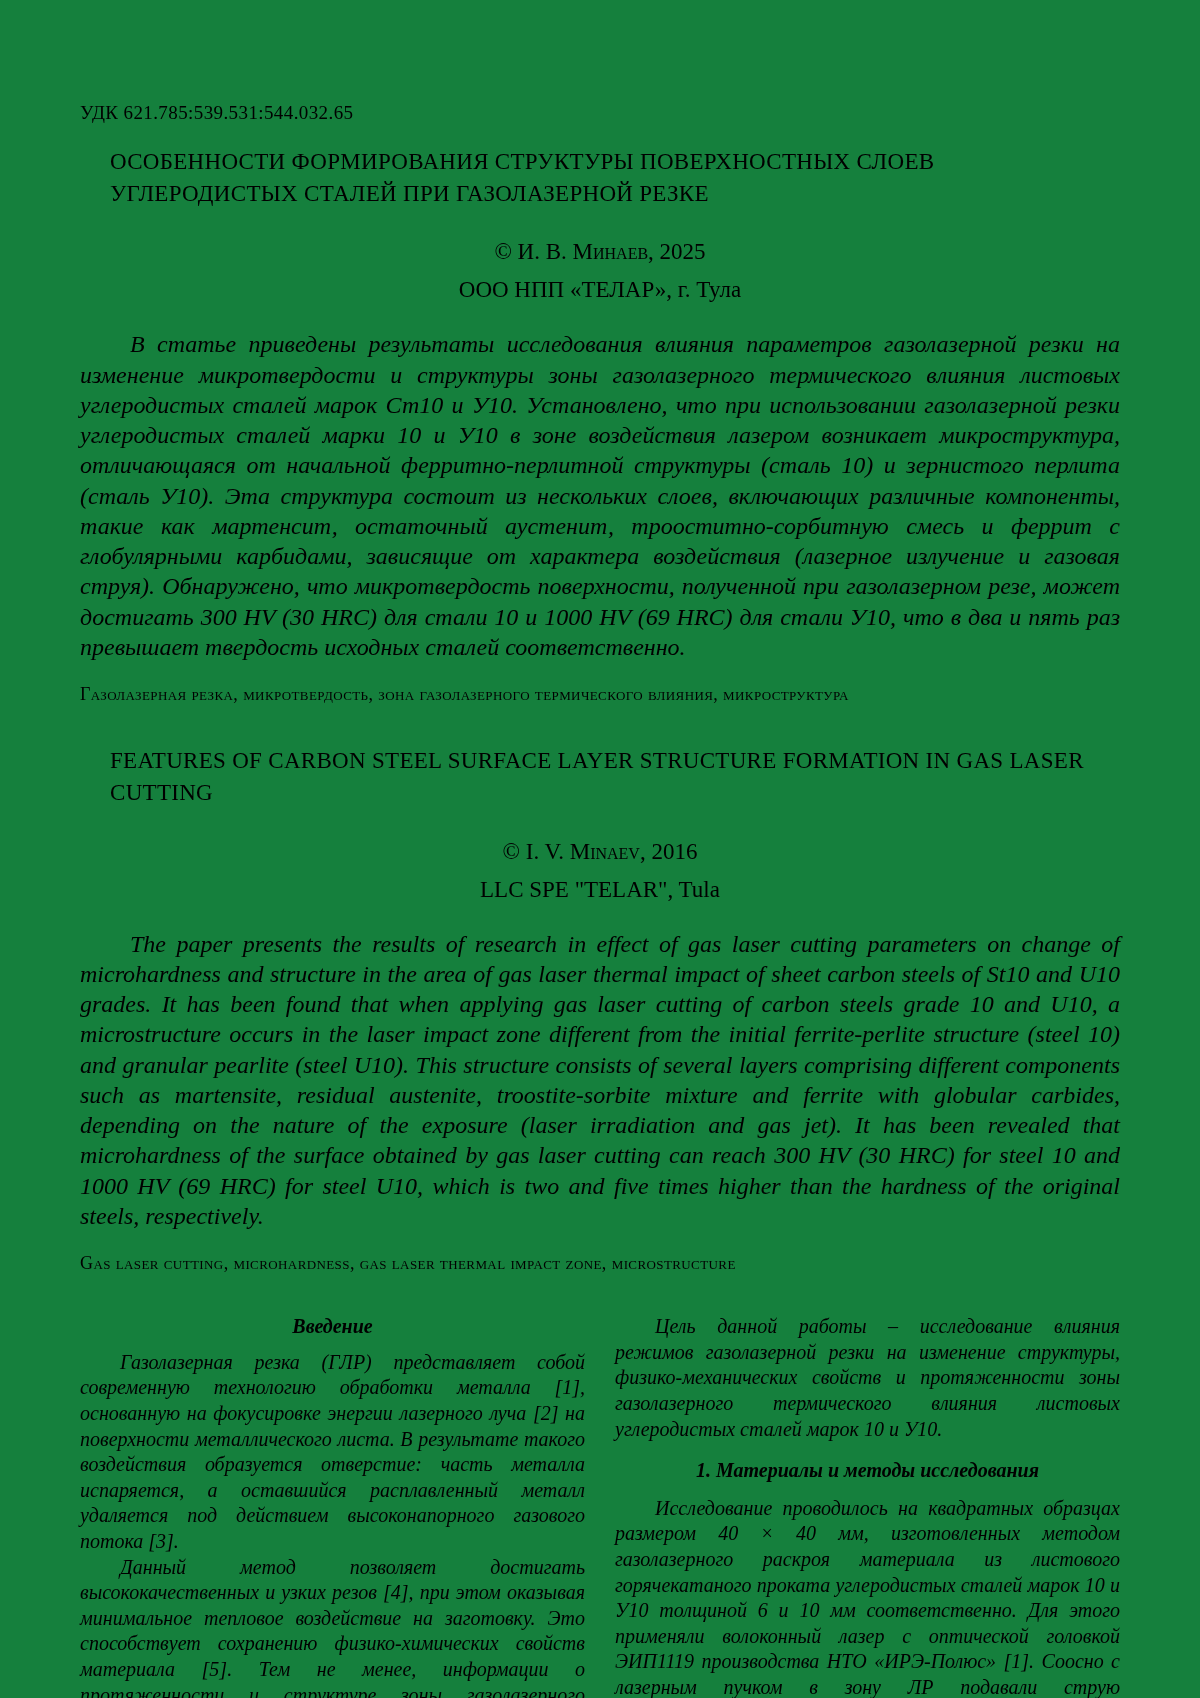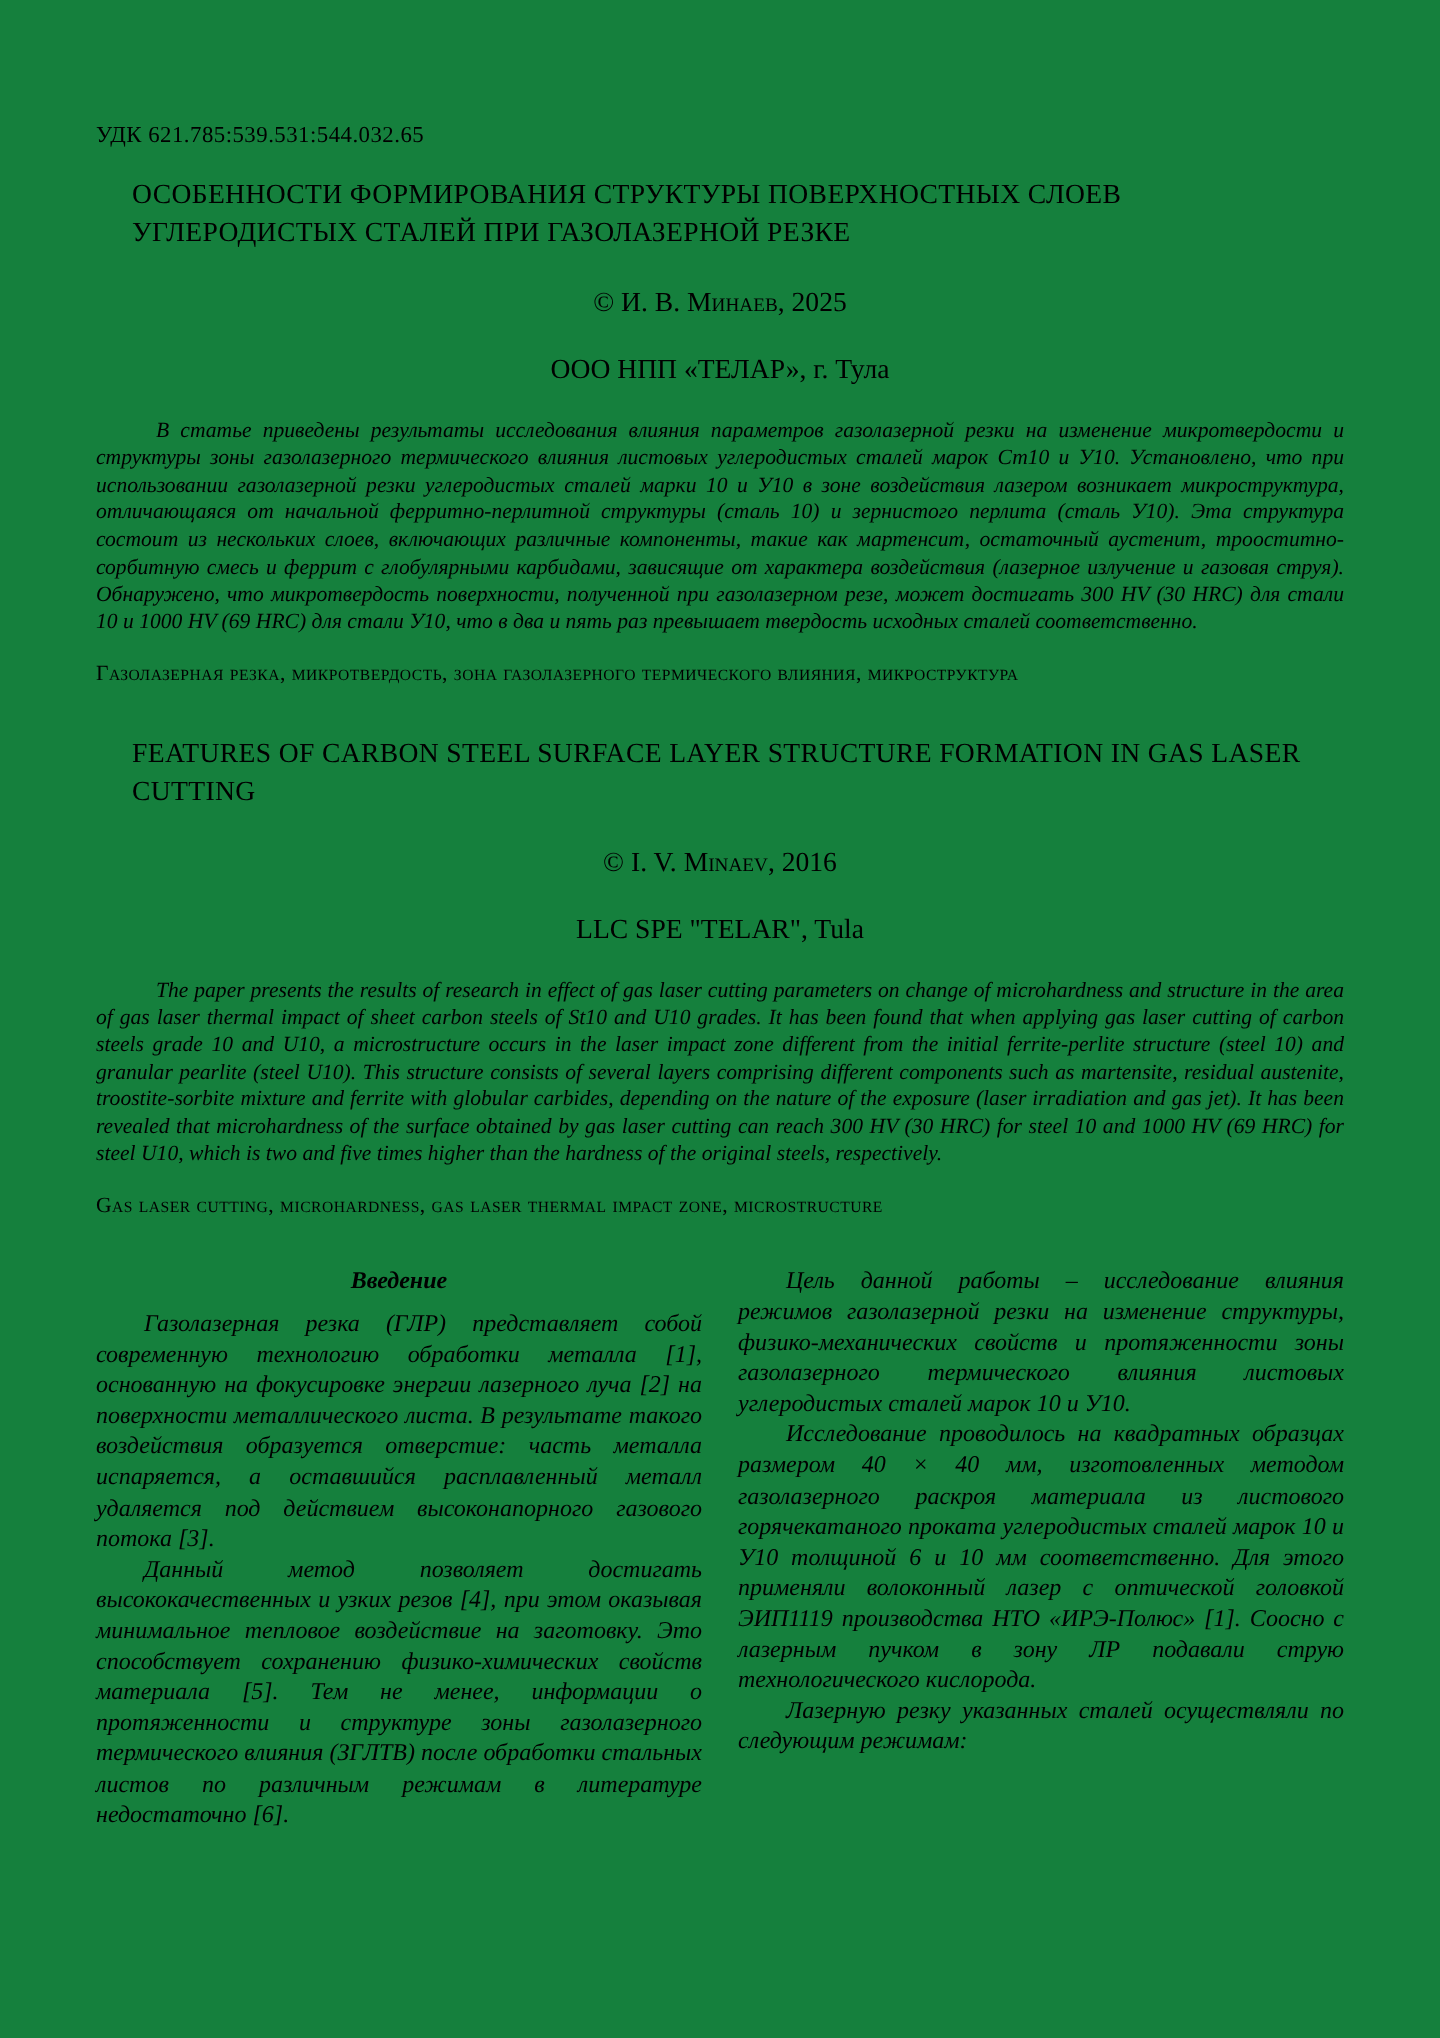--- a/index.html
+++ b/index.html
@@ -36,28 +36,28 @@
     margin-top: 38px;
   }
   .center-line {
     text-align: center;
     font-size: 23px;
   }
   .copy-line {
     margin-top: 30px;
   }
   .affil {
-    margin-top: 30px;
+    margin-top: 12px;
   }
   .sc {
     font-variant: small-caps;
   }
   .abstract {
     font-style: italic;
-    font-size: 18px;
+    font-size: 24px;
     line-height: 1.26;
     text-align: justify;
     text-indent: 50px;
     margin: 26px 0 0 0;
   }
   .keywords {
     font-variant: small-caps;
     font-size: 18px;
     line-height: 1.4;
     letter-spacing: 0.4px;
@@ -124,19 +124,20 @@
   <div class="columns">
 
     <div class="col">
       <div class="col-heading">Введение</div>
       <p>Газолазерная резка (ГЛР) представляет собой современную технологию обработки металла [1], основанную на фокусировке энергии лазерного луча [2] на поверхности металлического листа. В результате такого воздействия образуется отверстие: часть металла испаряется, а оставшийся расплавленный металл удаляется под действием высоконапорного газового потока [3].</p>
       <p>Данный метод позволяет достигать высококачественных и узких резов [4], при этом оказывая минимальное тепловое воздействие на заготовку. Это способствует сохранению физико-химических свойств материала [5]. Тем не менее, информации о протяженности и структуре зоны газолазерного термического влияния (ЗГЛТВ) после обработки стальных листов по различным режимам в литературе недостаточно [6].</p>
     </div>
 
     <div class="col">
       <p>Цель данной работы – исследование влияния режимов газолазерной резки на изменение структуры, физико-механических свойств и протяженности зоны газолазерного термического влияния листовых углеродистых сталей марок 10 и У10.</p>
+      <div class="col-heading sec-heading">1. Материалы и методы исследования</div>
       <p>Исследование проводилось на квадратных образцах размером 40 × 40 мм, изготовленных методом газолазерного раскроя материала из листового горячекатаного проката углеродистых сталей марок 10 и У10 толщиной 6 и 10 мм соответственно. Для этого применяли волоконный лазер с оптической головкой ЭИП1119 производства НТО «ИРЭ-Полюс» [1]. Соосно с лазерным пучком в зону ЛР подавали струю технологического кислорода.</p>
       <p>Лазерную резку указанных сталей осуществляли по следующим режимам:</p>
     </div>
 
   </div>
 
 </div>
 
 </body></html>

